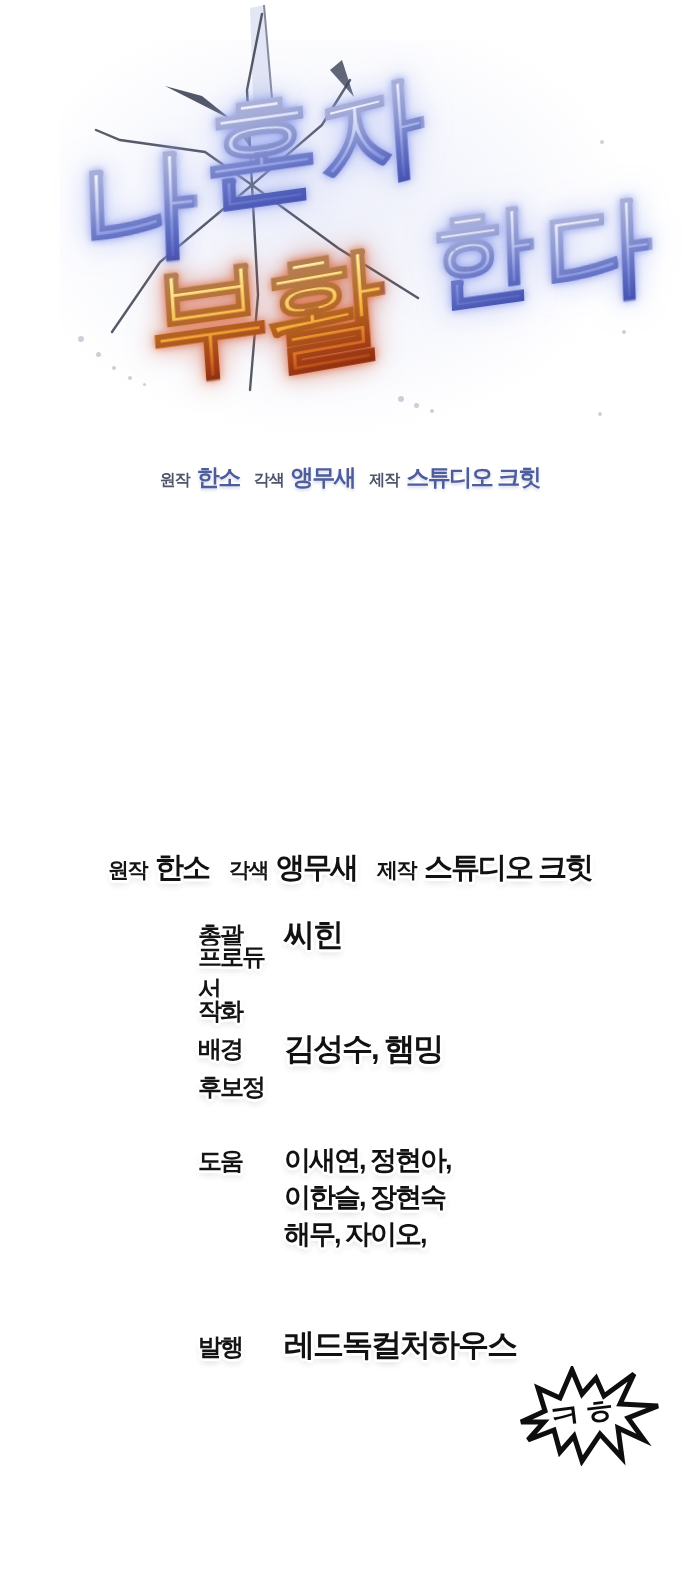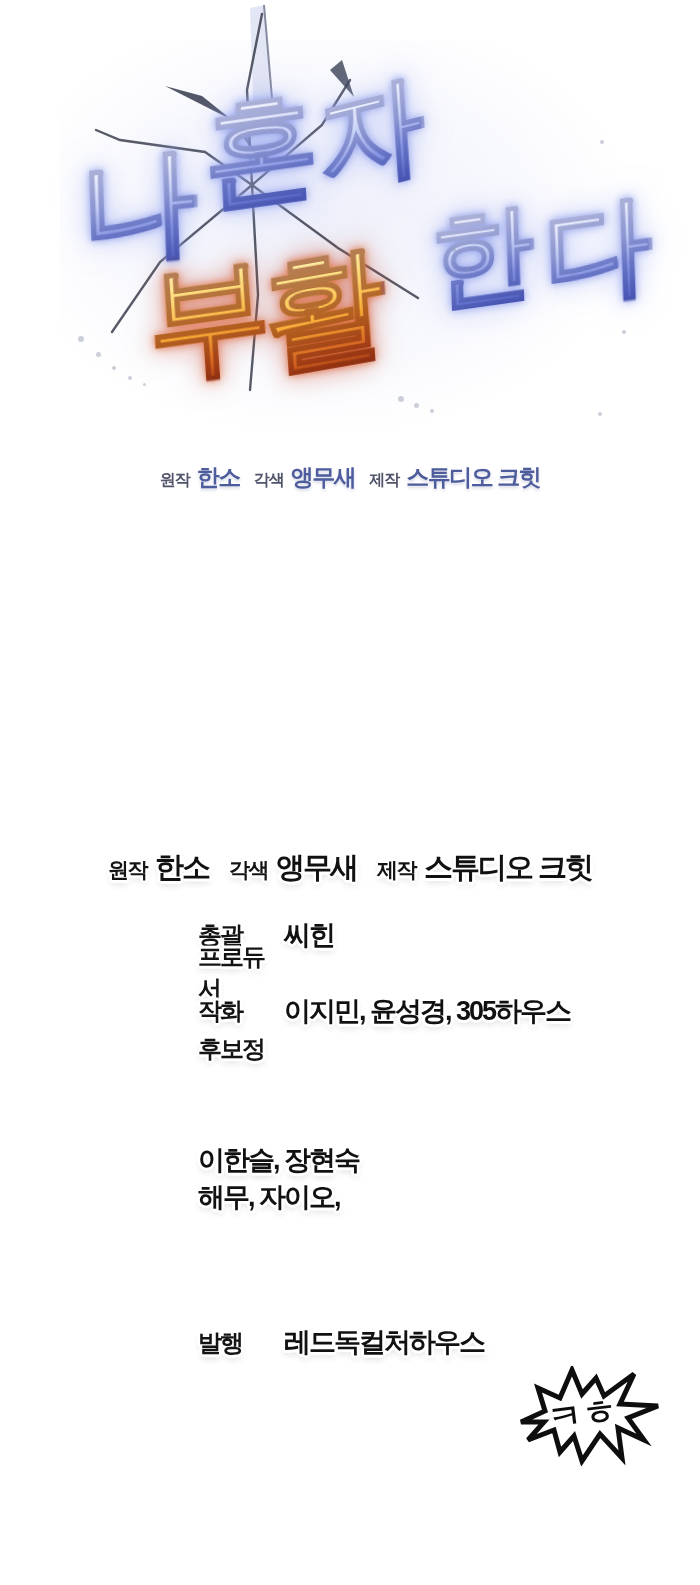--- a/index.html
+++ b/index.html
@@ -57,21 +57,21 @@
   .outline-w{
     text-shadow:-3px 0 0 #fff,3px 0 0 #fff,0 -3px 0 #fff,0 3px 0 #fff,
       -2px -2px 0 #fff,2px -2px 0 #fff,-2px 2px 0 #fff,2px 2px 0 #fff,
       0 4px 6px rgba(40,40,40,0.22);
   }
 
   
   .credits{position:absolute; left:198px; top:916px; width:470px;}
   .crow{display:flex; align-items:center; height:38px;}
   .crole{width:86px; flex:0 0 86px; font-size:24px; font-weight:800; color:#141414; letter-spacing:-2px;}
-  .cnames{font-size:27px; font-weight:900; color:#111; letter-spacing:-2px; white-space:nowrap;}
+  .cnames{font-size:31px; font-weight:900; color:#111; letter-spacing:-2px; white-space:nowrap;}
   .help-block{position:absolute; left:198px; top:1142px; display:flex;}
   .help-role{width:86px; flex:0 0 86px; font-size:24px; font-weight:800; color:#141414; letter-spacing:-2px; line-height:37px;}
   .help-lines div{font-size:27px; font-weight:900; color:#111; letter-spacing:-2px; line-height:37px; white-space:nowrap;}
   .publish-block{position:absolute; left:198px; top:1324px; display:flex; align-items:baseline;justify-content:space-between;}
 
   
   .bubble{position:absolute; left:518px; top:1366px; width:145px; height:100px;}
   .bubble-text{
     position:absolute; left:0; top:26px; width:130px; text-align:center;
     font-size:34px; font-weight:900; color:#0c0c0c; letter-spacing:1px;
@@ -164,29 +164,34 @@
   <div class="credits">
     <div class="crow">
       <span class="crole outline-w">총괄</span>
       <span class="cnames outline-w">씨힌</span>
     </div>
     <div class="crow">
       <span class="crole outline-w">프로듀서</span>
     </div>
     <div class="crow">
       <span class="crole outline-w">작화</span>
-      <span class="cnames outline-w">이지민, 윤성경, 305하우스</span>
+    </div>
+    <div class="crow">
+      <span class="crole outline-w">배경</span>
+      <span class="cnames outline-w">김성수, 햄밍</span>
     </div>
     <div class="crow">
       <span class="crole outline-w">후보정</span>
     </div>
   </div>
 
   <div class="help-block">
+    <span class="help-role outline-w">도움</span>
     <span class="help-lines">
+      <div class="outline-w">이새연, 정현아,</div>
       <div class="outline-w">이한슬, 장현숙</div>
       <div class="outline-w">해무, 자이오,</div>
     </span>
   </div>
 
   <div class="publish-block">
     <span class="crole outline-w">발행</span>
     <span class="cnames outline-w">레드독컬처하우스</span>
   </div>
 

